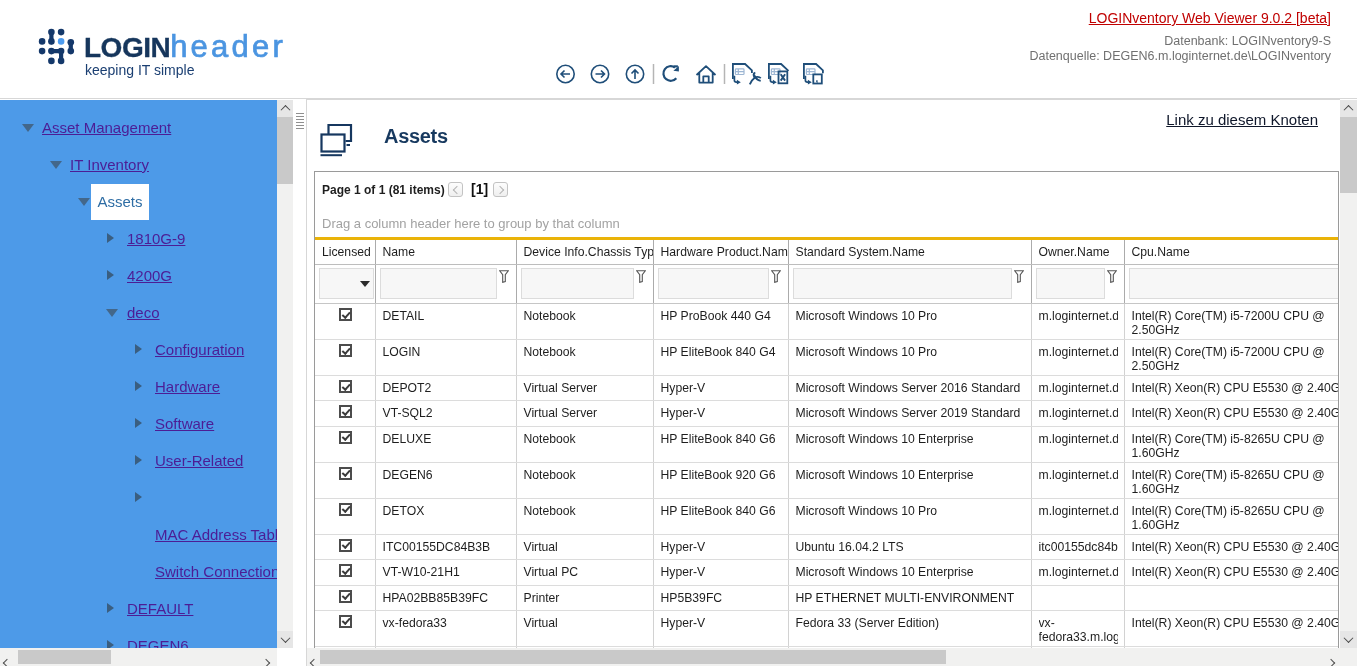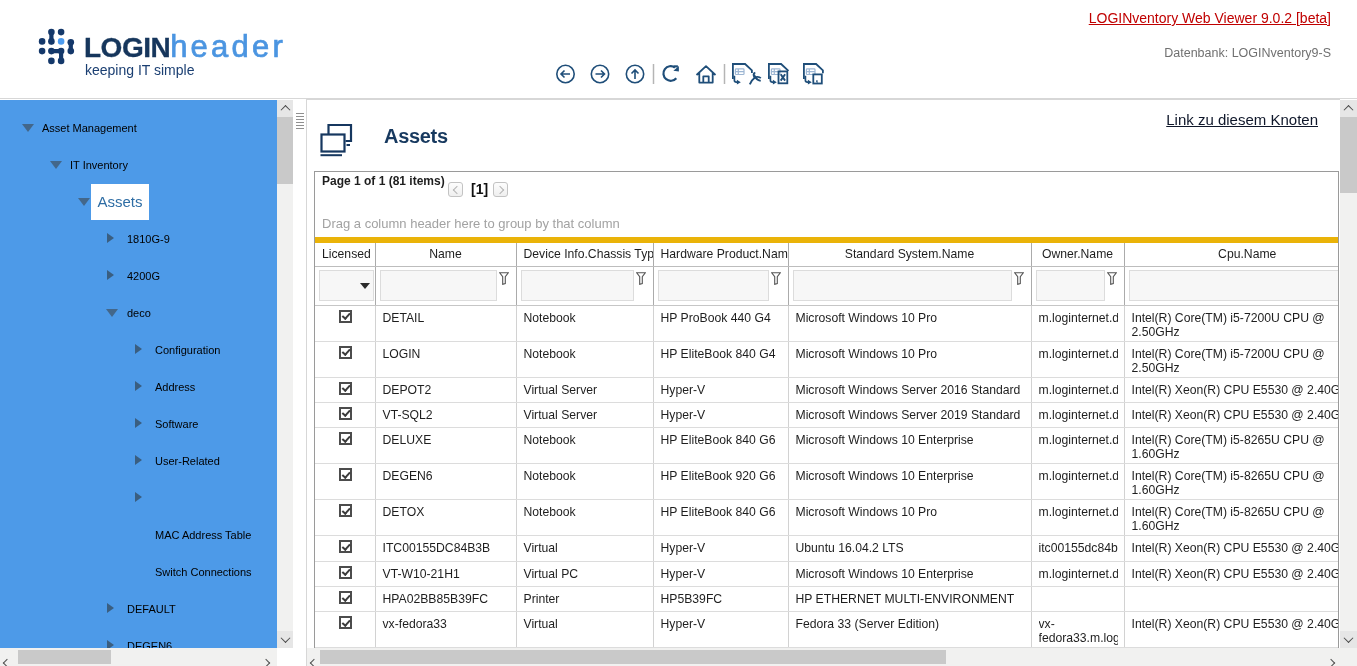--- a/index.html
+++ b/index.html
@@ -12,21 +12,21 @@
 #logotext { position:absolute; left:84px; top:30px; white-space:nowrap; line-height:34px; }
 #logotext .l1 { font-size:28px; font-weight:bold; color:#16365c; letter-spacing:-0.5px; -webkit-text-stroke:0.3px #16365c; }
 #logotext .l2 { font-size:31px; color:#4b95e1; letter-spacing:3.2px; -webkit-text-stroke:0.7px #4b95e1; }
 #tagline { position:absolute; left:85px; top:62px; font-size:14px; color:#1b3f72; }
 #hdr-right { position:absolute; right:26px; top:9px; text-align:right; }
 #redlink { font-size:14px; color:#c00000; text-decoration:underline; }
 .graytxt { font-size:12.5px; color:#707070; line-height:15px; }
 
 
 #sidebar { position:absolute; left:0; top:100px; width:277px; height:548px; background:#4d9ae8; overflow:hidden; }
-.tree-row { position:absolute; height:36px; line-height:36px; color:#000000; font-size:11px; white-space:nowrap; }
+.tree-row { position:absolute; height:36px; line-height:36px; color:#4c1d95; font-size:15px; white-space:nowrap;text-decoration:underline; }
 .tri-d { position:absolute; width:0; height:0; border-left:6px solid transparent; border-right:6px solid transparent; border-top:8px solid #43678a; }
 .tri-r { position:absolute; width:0; height:0; border-top:5.5px solid transparent; border-bottom:5.5px solid transparent; border-left:7.5px solid #3a5e80; }
 #selnode { position:absolute; left:91px; top:84px; width:58px; height:36px; background:#fff; color:#2e6da4; font-size:15px; line-height:36px; text-align:center; }
 
 
 .sb-track { background:#f1f1f0; position:absolute; }
 .sb-thumb { background:#c9c9c9; position:absolute; }
 .sb-btn { position:absolute; background:#e6e6e6; display:flex; align-items:center; justify-content:center; }
 .chev { width:7px; height:7px; border:solid #4a4a4a; border-width:1.8px 1.8px 0 0; display:inline-block; }
 .chev-up { transform:rotate(-45deg) translate(-1px,1px); }
@@ -37,30 +37,30 @@
 
 #grip { position:absolute; left:296px; top:113px; width:8px; height:16px;
   background:repeating-linear-gradient(to bottom,#8f8f8f 0 1px,transparent 1px 3px); }
 
 
 #main { position:absolute; left:306px; top:99px; width:1034px; height:567px; background:#fff; border-left:1px solid #d7d7d7; border-top:1px solid #d7d7d7; }
 #title { position:absolute; left:384px; top:125px; font-size:20px; font-weight:bold; color:#17395f; letter-spacing:-0.3px; }
 #nodelink { position:absolute; right:39px; top:111px; font-size:15px; color:#0f172a; text-decoration:underline; }
 
 #gridbox { position:absolute; left:314px; top:171px; width:1025px; height:477px; border:1px solid #9a9a9a; border-bottom:none; background:#fff; }
-#pager { position:absolute; left:322px; top:174px; font-size:12px; font-weight:bold; color:#1e1e1e; }
+#pager { position:absolute; left:322px; top:183px; font-size:12px; font-weight:bold; color:#1e1e1e; }
 .pgbtn { position:absolute; width:15px; height:15px; border:1px solid #c3c3c3; border-radius:3px; background:linear-gradient(#fdfdfd,#efefef); }
 .pgbtn .chev { width:6px; height:6px; border-width:1.6px 1.6px 0 0; border-color:#b4b4b4; position:absolute; top:4px; }
 #draghint { position:absolute; left:322px; top:216px; font-size:13px; color:#a2a2a2; }
 
 
 #tclip { position:absolute; left:315px; top:237px; width:1023px; height:411px; overflow:hidden; background:#fff; }
 table { border-collapse:collapse; table-layout:fixed; width:1053px; }
 td,th { font-size:12.2px; font-weight:normal; color:#1e1e1e; text-align:left; vertical-align:top; overflow:hidden; }
-tr.hdr th { border-top:6px solid #eab308; border-bottom:1px solid #bdbdbd; border-right:1px solid #ababab; height:26px; padding:0 7px; vertical-align:middle; white-space:nowrap;text-align:center; }
+tr.hdr th { border-top:3px solid #eab308; border-bottom:1px solid #bdbdbd; border-right:1px solid #ababab; height:26px; padding:0 7px; vertical-align:middle; white-space:nowrap; }
 tr.hdr th:last-child { border-right:none; }
 tr.flt td { height:39px; border-right:1px solid #ababab; border-bottom:1px solid #c6c6c6; position:relative; }
 tr.flt td:last-child { border-right:none; }
 .finput { position:absolute; left:4px; top:3px; bottom:4px; background:#f7f7f7; border:1px solid #dcdcdc; }
 .funnel { position:absolute; top:5px; }
 tr.row td { border-right:1px solid #d2d2d2; border-bottom:1px solid #dcdcdc; padding:5px 7px 0 7px; line-height:14px; }
 tr.row td:last-child { border-right:none; }
 .oc { width:79px; overflow:hidden; }
 tr.r36 td { height:36px; }
 tr.r25 td { height:25.4px; }
@@ -153,41 +153,42 @@
           <path d="M2.4 12.8 V17.3 Q2.4 19.2 4.3 19.2 H5.2" stroke-width="1.7"></path>
           <path d="M4.9 16.8 L8.8 19.2 L4.9 21.6 Z" fill="#1f4e79" stroke="none"></path>
           <rect x="10.3" y="11.4" width="8.5" height="9.1" stroke-width="1.8"></rect>
           <text x="12.6" y="18.8" font-size="10" font-weight="bold" fill="#1f4e79" stroke="none" font-family="Liberation Sans">,</text>
         </g>
       </g>
     </svg>
 
     <div id="hdr-right">
       <div><span id="redlink">LOGINventory Web Viewer 9.0.2 [beta]</span></div>
-      <div class="graytxt" style="margin-top:19px">Datenbank: LOGINventory9-S</div>
+      <div class="graytxt" style="margin-top:7px">Datenbank: LOGINventory9-S</div>
+      <div class="graytxt">Datenquelle: DEGEN6.m.loginternet.de\LOGINventory</div>
     </div>
   </div>
 
   <div id="sidebar">
     <div class="tri-d" style="left:22px;top:24px"></div>
     <div class="tree-row" style="left:42px;top:10px">Asset Management</div>
     <div class="tri-d" style="left:50px;top:61px"></div>
     <div class="tree-row" style="left:70px;top:47px">IT Inventory</div>
     <div class="tri-d" style="left:78px;top:98px"></div>
     <div id="selnode">Assets</div>
     <div class="tri-r" style="left:107px;top:133px"></div>
     <div class="tree-row" style="left:127px;top:121px">1810G-9</div>
     <div class="tri-r" style="left:107px;top:170px"></div>
     <div class="tree-row" style="left:127px;top:158px">4200G</div>
     <div class="tri-d" style="left:106px;top:209px"></div>
     <div class="tree-row" style="left:127px;top:195px">deco</div>
     <div class="tri-r" style="left:135px;top:244px"></div>
     <div class="tree-row" style="left:155px;top:232px">Configuration</div>
     <div class="tri-r" style="left:135px;top:281px"></div>
-    <div class="tree-row" style="left:155px;top:269px">Address</div>
+    <div class="tree-row" style="left:155px;top:269px">Hardware</div>
     <div class="tri-r" style="left:135px;top:318px"></div>
     <div class="tree-row" style="left:155px;top:306px">Software</div>
     <div class="tri-r" style="left:135px;top:355px"></div>
     <div class="tree-row" style="left:155px;top:343px">User-Related</div>
     <div class="tri-r" style="left:135px;top:392px"></div>
     <div class="tree-row" style="left:155px;top:417px">MAC Address Table</div>
     <div class="tree-row" style="left:155px;top:454px">Switch Connections</div>
     <div class="tri-r" style="left:107px;top:503px"></div>
     <div class="tree-row" style="left:127px;top:491px">DEFAULT</div>
     <div class="tri-r" style="left:107px;top:540px"></div>

